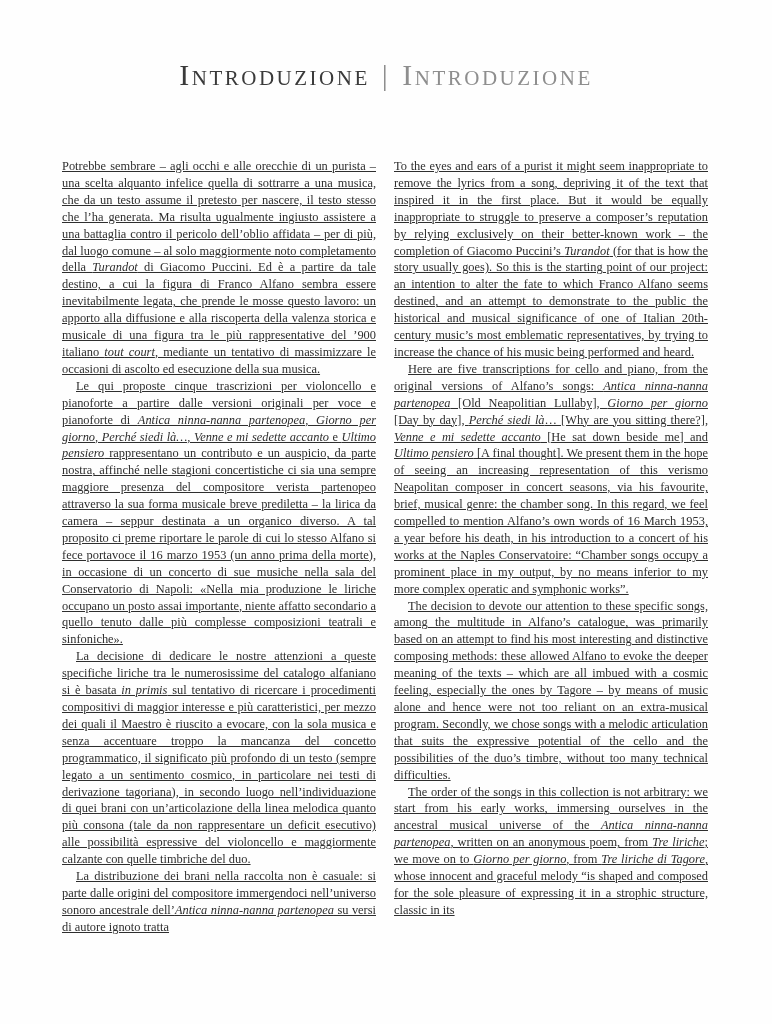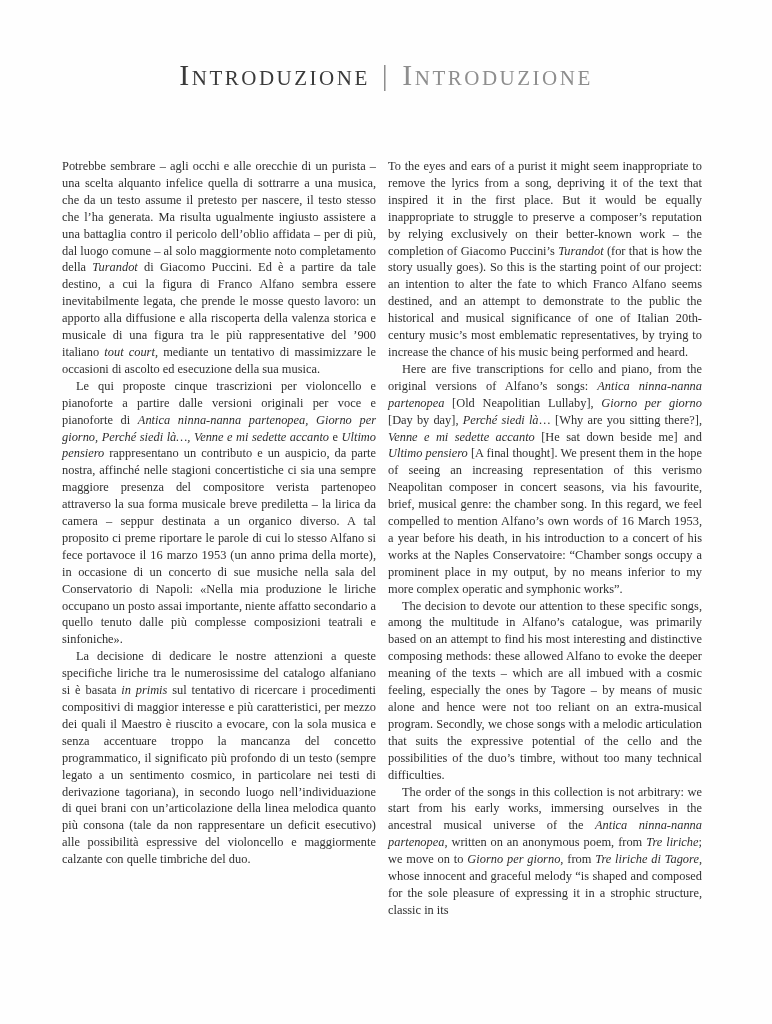--- a/index.html
+++ b/index.html
@@ -37,22 +37,23 @@
   .title .it-part { color: var(--title-primary); }
   .title .sep {
     color: var(--title-secondary);
     margin: 0 12px;
     font-variant: normal;
     font-weight: 300;
   }
   .title .en-part { color: var(--title-secondary); }
   .columns {
     display: flex;
-    gap: 12px;
+    gap: 18px;
     margin: 66px 60px 0 62px;
+    text-decoration: underline;
   }
   .column {
     width: 314px;
     text-align: justify;
     font-size: 12.4px;
     line-height: 16.9px;
     color: var(--body-text);
     hyphens: auto;
     -webkit-hyphens: auto;
   }
@@ -74,20 +75,21 @@
 
   <h1 class="title">
     <span class="it-part">Introduzione</span><span class="sep">|</span><span class="en-part">Introduzione</span>
   </h1>
 
   <div class="columns">
     <div class="column" lang="it">
         <p class="first"><span>Potrebbe sembrare – agli occhi e alle orecchie di un purista – una scelta alquanto infelice quella di sottrarre a una musica, che da un testo assume il pretesto per nascere, il testo stesso che l’ha generata. Ma risulta ugualmente ingiusto assistere a una battaglia contro il pericolo dell’oblio affidata – per di più, dal luogo comune – al solo maggiormente noto completamento della </span><em>Turandot</em><span> di Giacomo Puccini. Ed è a partire da tale destino, a cui la figura di Franco Alfano sembra essere inevitabilmente legata, che prende le mosse questo lavoro: un apporto alla diffusione e alla riscoperta della valenza storica e musicale di una figura tra le più rappresentative del ’900 italiano </span><em>tout court</em><span>, mediante un tentativo di massimizzare le occasioni di ascolto ed esecuzione della sua musica.</span></p>
         <p><span>Le qui proposte cinque trascrizioni per violoncello e pianoforte a partire dalle versioni originali per voce e pianoforte di </span><em>Antica ninna-nanna partenopea, Giorno per giorno, Perché siedi là…, Venne e mi sedette accanto</em><span> e </span><em>Ultimo pensiero</em><span> rappresentano un contributo e un auspicio, da parte nostra, affinché nelle stagioni concertistiche ci sia una sempre maggiore presenza del compositore verista partenopeo attraverso la sua forma musicale breve prediletta – la lirica da camera – seppur destinata a un organico diverso. A tal proposito ci preme riportare le parole di cui lo stesso Alfano si fece portavoce il 16 marzo 1953 (un anno prima della morte), in occasione di un concerto di sue musiche nella sala del Conservatorio di Napoli: «Nella mia produzione le liriche occupano un posto assai importante, niente affatto secondario a quello tenuto dalle più complesse composizioni teatrali e sinfoniche».</span></p>
         <p><span>La decisione di dedicare le nostre attenzioni a queste specifiche liriche tra le numerosissime del catalogo alfaniano si è basata </span><em>in primis</em><span> sul tentativo di ricercare i procedimenti compositivi di maggior interesse e più caratteristici, per mezzo dei quali il Maestro è riuscito a evocare, con la sola musica e senza accentuare troppo la mancanza del concetto programmatico, il significato più profondo di un testo (sempre legato a un sentimento cosmico, in particolare nei testi di derivazione tagoriana), in secondo luogo nell’individuazione di quei brani con un’articolazione della linea melodica quanto più consona (tale da non rappresentare un deficit esecutivo) alle possibilità espressive del violoncello e maggiormente calzante con quelle timbriche del duo.</span></p>
+        <p><span>La distribuzione dei brani nella raccolta non è casuale: si parte dalle origini del compositore immergendoci nell’universo sonoro ancestrale dell’</span><em>Antica ninna-nanna partenopea</em><span> su versi di autore ignoto tratta</span></p>
       </div>
     <div class="column" lang="en">
         <p class="first"><span>To the eyes and ears of a purist it might seem inappropriate to remove the lyrics from a song, depriving it of the text that inspired it in the first place. But it would be equally inappropriate to struggle to preserve a composer’s reputation by relying exclusively on their better-known work – the completion of Giacomo Puccini’s </span><em>Turandot</em><span> (for that is how the story usually goes). So this is the starting point of our project: an intention to alter the fate to which Franco Alfano seems destined, and an attempt to demonstrate to the public the historical and musical significance of one of Italian 20th-century music’s most emblematic representatives, by trying to increase the chance of his music being performed and heard.</span></p>
         <p><span>Here are five transcriptions for cello and piano, from the original versions of Alfano’s songs: </span><em>Antica ninna-nanna partenopea</em><span> [Old Neapolitian Lullaby], </span><em>Giorno per giorno</em><span> [Day by day], </span><em>Perché siedi là</em><span>… [Why are you sitting there?], </span><em>Venne e mi sedette accanto</em><span> [He sat down beside me] and </span><em>Ultimo pensiero</em><span> [A final thought]. We present them in the hope of seeing an increasing representation of this verismo Neapolitan composer in concert seasons, via his favourite, brief, musical genre: the chamber song. In this regard, we feel compelled to mention Alfano’s own words of 16 March 1953, a year before his death, in his introduction to a concert of his works at the Naples Conservatoire: “Chamber songs occupy a prominent place in my output, by no means inferior to my more complex operatic and symphonic works”.</span></p>
         <p><span>The decision to devote our attention to these specific songs, among the multitude in Alfano’s catalogue, was primarily based on an attempt to find his most interesting and distinctive composing methods: these allowed Alfano to evoke the deeper meaning of the texts – which are all imbued with a cosmic feeling, especially the ones by Tagore – by means of music alone and hence were not too reliant on an extra-musical program. Secondly, we chose songs with a melodic articulation that suits the expressive potential of the cello and the possibilities of the duo’s timbre, without too many technical difficulties.</span></p>
         <p><span>The order of the songs in this collection is not arbitrary: we start from his early works, immersing ourselves in the ancestral musical universe of the </span><em>Antica ninna-nanna partenopea</em><span>, written on an anonymous poem, from </span><em>Tre liriche</em><span>; we move on to </span><em>Giorno per giorno</em><span>, from </span><em>Tre liriche di Tagore</em><span>, whose innocent and graceful melody “is shaped and composed for the sole pleasure of expressing it in a strophic structure, classic in its</span></p>
       </div>
   </div>
 
 </div>

